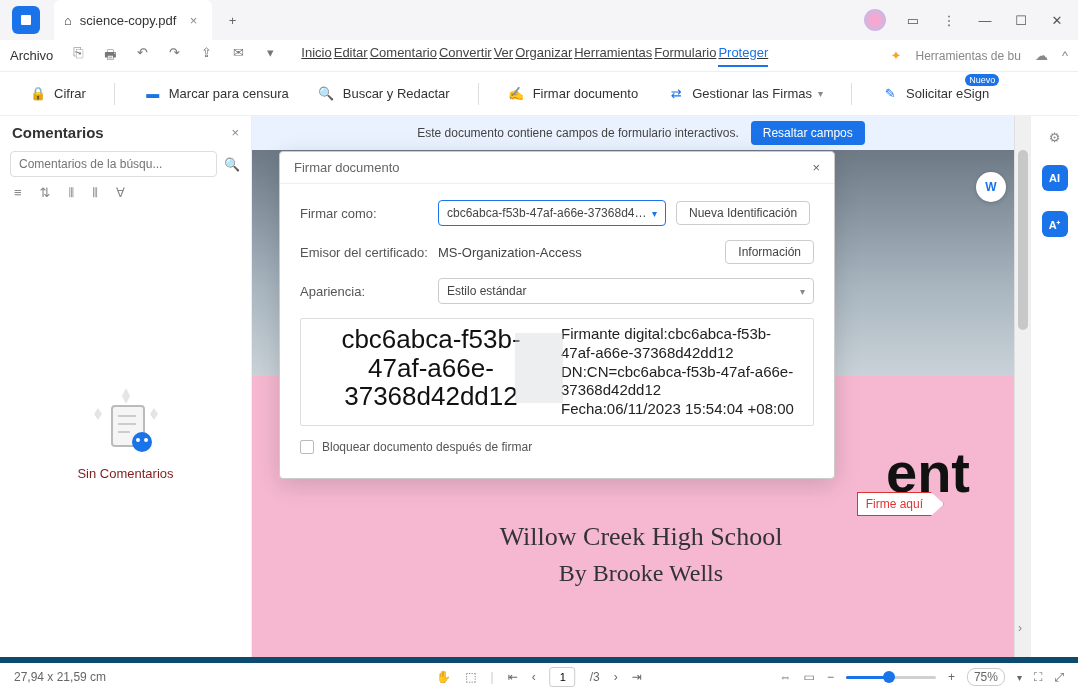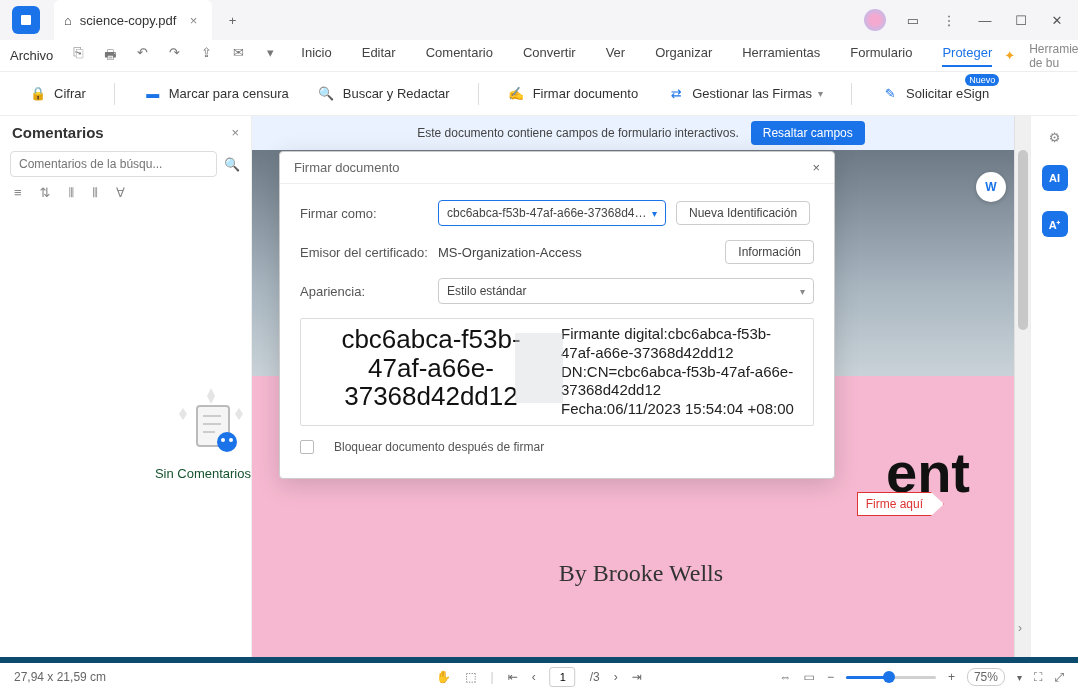--- a/index.html
+++ b/index.html
@@ -8,59 +8,59 @@
 .app-icon { width: 28px; height: 28px; background: #1a73e8; border-radius: 6px; margin: 0 8px 0 12px; display: flex; align-items: center; justify-content: center; color: #fff; font-weight: bold; }
 .tab { display: flex; align-items: center; height: 40px; padding: 0 10px; gap: 8px; background: #fff; border-radius: 6px 6px 0 0; margin-left: 6px; }
 .tab-close { width: 18px; height: 18px; display: flex; align-items: center; justify-content: center; color: #888; cursor: pointer; }
 .tab-add { width: 24px; height: 24px; display: flex; align-items: center; justify-content: center; margin-left: 8px; color: #666; }
 .titlebar-right { margin-left: auto; display: flex; align-items: center; gap: 18px; padding-right: 12px; }
 .titlebar-right .win { width: 18px; height: 18px; display: flex; align-items: center; justify-content: center; color: #555; }
 .avatar { width: 22px; height: 22px; border-radius: 50%; background: radial-gradient(circle, #f5a9d0 30%, #a9c4f5); }
 .menubar { height: 32px; display: flex; align-items: center; padding: 0 10px; gap: 12px; border-bottom: 1px solid #eee; }
 .menubar .left-icons { display: flex; gap: 14px; color: #777; }
 .menubar .left-icons span { width: 18px; text-align: center; }
-.menubar .menus { display: flex; gap: 30px; margin-left: 10px; }
+.menubar .menus { display: flex; gap: 2px; margin-left: 10px; text-decoration: underline; }
 .menubar .menus span { color: #444; }
 .menubar .menus .active { color: #1a73e8; border-bottom: 2px solid #1a73e8; padding-bottom: 5px; }
 .menubar .right-tools { margin-left: auto; display: flex; gap: 14px; color: #888; align-items: center; }
 .toolbar { height: 44px; display: flex; align-items: center; gap: 28px; padding: 0 28px; border-bottom: 1px solid #eee; }
 .toolbar .tool { display: flex; align-items: center; gap: 6px; color: #333; position: relative; }
 .toolbar .tool .icon { width: 20px; height: 20px; display: inline-flex; align-items: center; justify-content: center; color: #1a73e8; }
 .toolbar .sep { width: 1px; height: 22px; background: #ddd; }
 .badge-nuevo { position: absolute; top: -10px; right: -10px; background: #1a73e8; color: #fff; font-size: 9px; padding: 1px 4px; border-radius: 6px; }
 .content { display: flex; height: 541px; }
 .sidebar { width: 252px; border-right: 1px solid #eee; display: flex; flex-direction: column; }
 .sb-header { display: flex; align-items: center; justify-content: space-between; padding: 8px 12px 6px; }
 .sb-title { font-weight: 600; font-size: 15px; }
 .sb-close { color: #888; }
 .sb-search-row { display: flex; padding: 4px 10px 8px; gap: 8px; align-items: center; }
 .sb-search { flex: 1; border: 1px solid #ddd; border-radius: 4px; height: 26px; padding: 0 8px; font-size: 12px; color: #888; }
 .sb-filters { display: flex; gap: 18px; padding: 0 14px 6px; color: #888; }
-.sb-empty { flex: 1; display: flex; flex-direction: column; align-items: flex-end; justify-content: center; gap: 2px; color: #14532d; }
+.sb-empty { flex: 1; display: flex; flex-direction: column; align-items: center; justify-content: center; gap: 2px; color: #7f1d1d; }
 .doc-icon { width: 80px; height: 80px; position: relative; }
 .main { flex: 1; position: relative; background: #fafafa; overflow: hidden; }
 .banner { height: 34px; background: #eaf2ff; display: flex; align-items: center; justify-content: center; gap: 12px; font-size: 12px; color: #444; position: relative; }
 .banner-btn { background: #1a73e8; color: #fff; border: none; padding: 5px 12px; border-radius: 4px; font-size: 12px; }
 .banner-close { position: absolute; right: 10px; color: #888; cursor: pointer; }
 .doc-bg { position: absolute; top: 34px; left: 0; right: 0; bottom: 0; }
 .sky { height: 226px; background: linear-gradient(#6d7a86, #a8b5bf 60%, #c9d2d8); position: relative; }
 .pink { height: 300px; background: #f5b8d0; position: relative; }
 .dialog { position: absolute; left: 27px; top: 35px; width: 556px; background: #fff; border: 1px solid #ccc; border-radius: 4px; box-shadow: 0 6px 24px rgba(0,0,0,.15); z-index: 10; }
 .dlg-header { display: flex; align-items: center; justify-content: space-between; padding: 8px 14px; border-bottom: 1px solid #eee; color: #666; font-size: 13px; }
 .dlg-body { padding: 16px 20px 10px; }
 .row { display: flex; align-items: center; margin-bottom: 14px; gap: 10px; }
 .row-label { width: 128px; color: #555; font-size: 13px; }
 .select { flex: 1; border: 1px solid #1a73e8; border-radius: 4px; height: 26px; padding: 0 8px; display: flex; align-items: center; justify-content: space-between; font-size: 12px; color: #444; max-width: 228px; }
 .select-plain { border: 1px solid #ccc; }
 .btn-outline { border: 1px solid #ccc; background: #fff; padding: 4px 12px; border-radius: 4px; font-size: 12px; color: #444; }
 .preview { border: 1px solid #ddd; border-radius: 2px; padding: 6px 10px; display: flex; gap: 10px; margin-bottom: 14px; }
 .preview-left { flex: 0 0 240px; font-size: 26px; font-family: Georgia, serif; text-align: center; line-height: 1.1; color: #111; position: relative; }
 .preview-left .watermark { position: absolute; right: -12px; top: 8px; width: 48px; height: 70px; background: #dcdde0; opacity: .5; }
 .preview-right { font-size: 15px; font-family: Arial, sans-serif; color: #222; line-height: 1.25; }
-.chk-row { display: flex; align-items: center; gap: 20px; font-size: 12px; color: #555; margin-bottom: 14px; }
+.chk-row { display: flex; align-items: center; gap: 8px; font-size: 12px; color: #555; margin-bottom: 14px; }
 .chk { width: 14px; height: 14px; border: 1px solid #bbb; border-radius: 2px; }
 .dlg-footer { display: flex; justify-content: flex-end; gap: 10px; padding: 0 20px 16px; }
 .btn-primary { background: #1a73e8; color: #fff; border: none; padding: 7px 24px; border-radius: 4px; font-size: 13px; }
 .right-rail { width: 48px; border-left: 1px solid #eee; display: flex; flex-direction: column; align-items: center; gap: 20px; padding-top: 14px; background: #fff; }
 .right-rail .ricon { width: 26px; height: 26px; border-radius: 6px; display: flex; align-items: center; justify-content: center; color: #fff; font-size: 11px; font-weight: bold; }
 .scroll-strip { position: absolute; right: 0; top: 0; bottom: 0; width: 16px; background: #f0f0f0; border-left: 1px solid #e0e0e0; }
 .scroll-thumb { position: absolute; top: 34px; width: 10px; left: 3px; height: 180px; background: #c8c8c8; border-radius: 5px; }
 .statusbar { height: 34px; border-top: 6px solid #0c4a6e; display: flex; align-items: center; padding: 0 14px; gap: 16px; font-size: 12px; color: #666; }
 .statusbar .center { position: absolute; left: 50%; transform: translateX(-50%); display: flex; align-items: center; gap: 14px; }
 .page-input { width: 26px; border: 1px solid #ccc; border-radius: 3px; text-align: center; height: 20px; font-size: 11px; }
@@ -205,20 +205,21 @@
       <span>Este documento contiene campos de formulario interactivos.</span>
       <button class="banner-btn">Resaltar campos</button>
       <span class="banner-close">×</span>
     </div>
     <div class="doc-bg">
       <div class="sky"></div>
       <div class="pink"></div>
     </div>
     <div class="word-badge">W</div>
     <div class="doc-title">ent</div>
+    <div class="doc-sub1">Willow Creek High School</div>
     <div class="doc-sub2">By Brooke Wells</div>
     <div class="sign-here">Firme aquí</div>
 
     <div class="dialog">
       <div class="dlg-header">
         <span>Firmar documento</span>
         <span style="cursor:pointer">×</span>
       </div>
       <div class="dlg-body">
         <div class="row">

